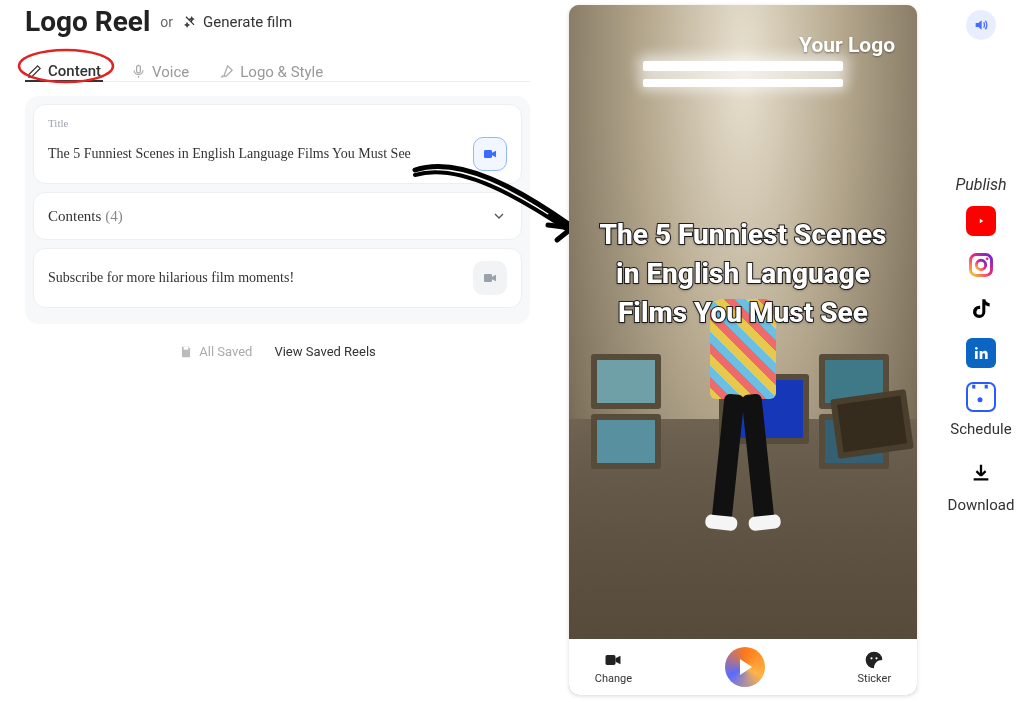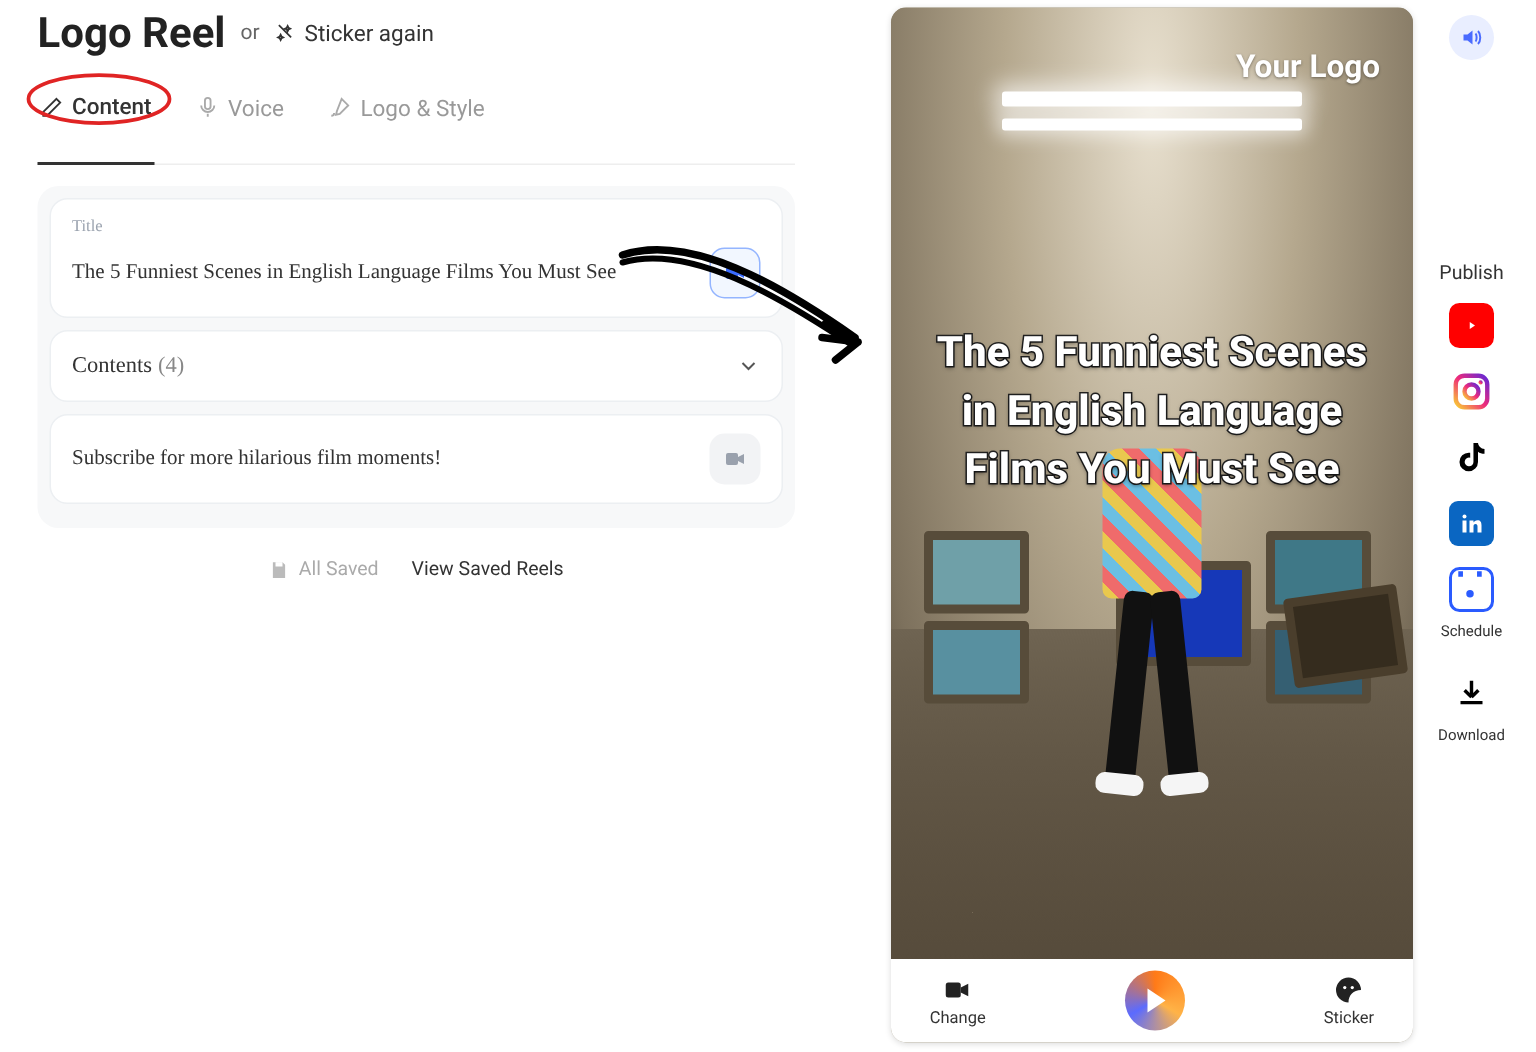--- a/index.html
+++ b/index.html
@@ -49,21 +49,21 @@
     display: flex;
     gap: 26px;
     border-bottom: 1px solid #eee;
     margin-bottom: 14px;
     position: relative;
   }
   .tab {
     display: inline-flex;
     align-items: center;
     gap: 6px;
-    padding: 6px 2px 28px 2px;
+    padding: 6px 2px 0 2px;
     font-size: 15px;
     color: #999;
     cursor: pointer;
   }
   .tab.active {
     color: #333;
     border-bottom: 2px solid #333;
     margin-bottom: -1px;
     font-weight: 500;
   }
@@ -170,21 +170,21 @@
     left: 400px;
     top: 150px;
     width: 190px;
     height: 100px;
     pointer-events: none;
   }
 
   
   .preview {
     position: absolute;
-    left: 594px;
+    left: 569px;
     top: 5px;
     width: 348px;
     height: 690px;
     border-radius: 10px;
     overflow: hidden;
     box-shadow: 0 1px 4px rgba(0,0,0,0.15);
     background: #a8a08a;
   }
   .preview-video {
     position: relative;
@@ -353,61 +353,62 @@
     width: 30px; height: 30px;
     border-radius: 50%;
     background: #e9eeff;
     display: flex;
     align-items: center;
     justify-content: center;
     cursor: pointer;
     margin-bottom: 135px;
   }
   .rail-label {
-    font-size: 13px;
+    font-size: 16px;
     color: #333;
     margin-bottom: 12px;
+    font-style: italic;
   }
   .social {
     width: 30px; height: 30px;
     margin-bottom: 14px;
     display: flex;
     align-items: center;
     justify-content: center;
     cursor: pointer;
   }
   .social.yt { background: #ff0000; border-radius: 7px; }
   .social.li { background: #0a66c2; border-radius: 6px; }
   .social.cal {
     width: 30px; height: 30px;
     border-radius: 7px;
     border: 2.5px solid #2a5bff;
     position: relative;
   }
   .rail-sub {
-    font-size: 10px;
+    font-size: 15px;
     color: #333;
     margin-top: -6px;
     margin-bottom: 20px;
   }
   .download-icon { width: 22px; height: 22px; }
 </style>
 </head>
 <body>
 
 <div class="left-panel">
 
   <div class="header-row">
     <h1 class="page-title">Logo Reel</h1>
     <span class="or-text">or</span>
     <span class="generate-again">
       <svg class="wand-icon" viewBox="0 0 24 24" fill="none" stroke="#333" stroke-width="2">
         <path d="M15 4l1 2 2 1-2 1-1 2-1-2-2-1 2-1zM7 14l1 2 2 1-2 1-1 2-1-2-2-1 2-1zM5 3L19 17"></path>
       </svg>
-      <span>Sticker again</span>
+      <span>Generate film</span>
     </span>
   </div>
 
   <div class="tabs">
     <svg class="circle-annotation" viewBox="0 0 102 40">
       <ellipse cx="51" cy="20" rx="47" ry="16" fill="none" stroke="#e02424" stroke-width="2.5"></ellipse>
     </svg>
     <div class="tab active">
       <svg class="tab-icon" viewBox="0 0 24 24" fill="none" stroke="#333" stroke-width="2">
         <path d="M17 3l4 4L7 21H3v-4z"></path>

